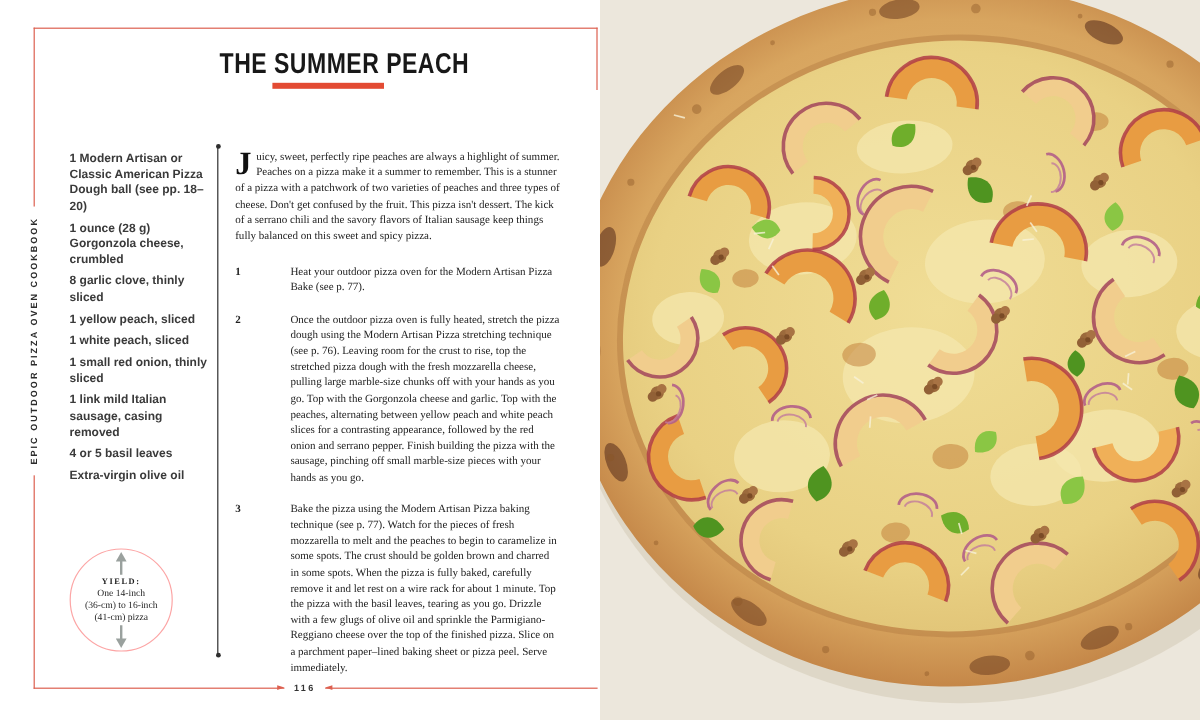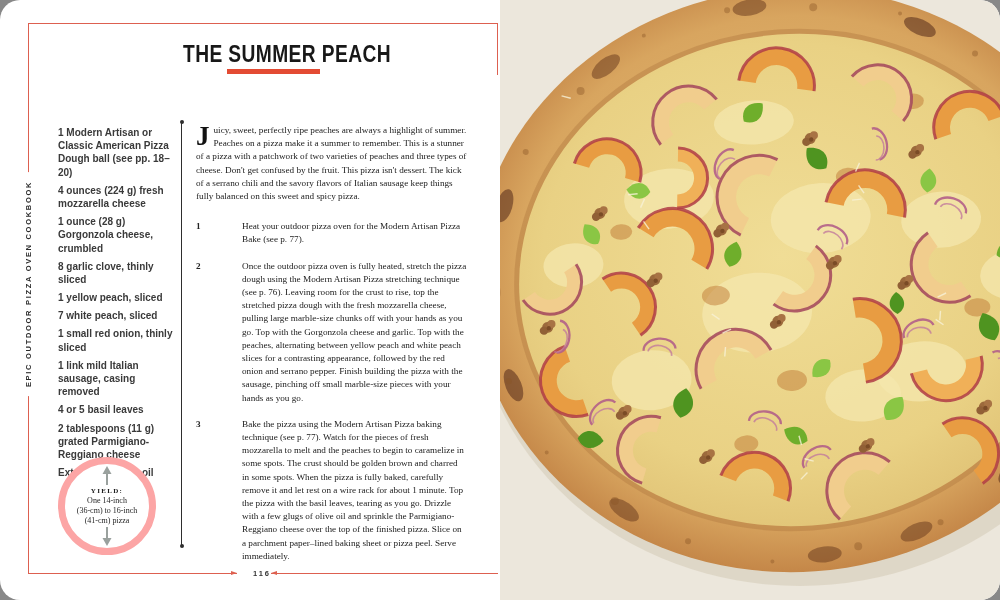--- a/index.html
+++ b/index.html
@@ -1,17 +1,17 @@
 <!DOCTYPE html>
 <html><head>
 <meta charset="utf-8">
 <style>
   html,body{margin:0;padding:0;background:#888;}
   #screen{position:relative;width:1000px;height:600px;background:#ffffff;overflow:hidden;
-          font-family:"Liberation Serif",serif;border-radius:20px;}
+          font-family:"Liberation Serif",serif;}
   
   .frame{position:absolute;background:#dd6050;}
   
   .spine{position:absolute;left:28px;top:284px;transform:translate(-50%,-50%) rotate(-90deg);
          white-space:nowrap;font-family:"Liberation Sans",sans-serif;font-weight:bold;
          font-size:7.5px;letter-spacing:1.7px;color:#2b2b2b;background:#fff;padding:0 9px;}
   
   .title{position:absolute;left:183px;top:40px;font-family:"Liberation Sans",sans-serif;
          font-weight:bold;font-size:24px;color:#181818;letter-spacing:.5px;white-space:nowrap;
          transform:scaleX(.8);transform-origin:left top;}
@@ -28,29 +28,29 @@
   .rule::before{top:-2px;} .rule::after{bottom:-2px;}
   
   .bodycol{position:absolute;left:196px;top:124px;width:271px;font-size:9.2px;
            line-height:13.2px;color:#222;}
   .dropcap{float:left;font-size:27px;line-height:22px;font-weight:bold;margin:1px 4px 0 0;color:#111;}
   .steps{margin-top:17px;}
   .step{display:flex;margin-bottom:13px;}
   .step-num{font-weight:bold;width:14px;flex:none;}
   .step-text{flex:1;margin-left:32px;}
   
-  .yield{position:absolute;left:58px;top:457px;width:84px;height:84px;border:7px solid #fca5a5;
+  .yield{position:absolute;left:58px;top:457px;width:84px;height:84px;border:1px solid #fca5a5;
          border-radius:50%;display:flex;flex-direction:column;align-items:center;
          justify-content:center;text-align:center;color:#1e1e1e;background:#fff;}
   .yield-label{font-size:7px;font-weight:bold;letter-spacing:1.3px;margin:1px 0;}
   .yield-line{font-size:8px;line-height:1.25;}
   .yarrow{display:block;}
   
   .pagenum{position:absolute;left:237px;top:567px;width:34px;height:13px;line-height:13px;
-           text-align:right;background:#fff;z-index:2;font-family:"Liberation Sans",sans-serif;
+           text-align:center;background:#fff;z-index:2;font-family:"Liberation Sans",sans-serif;
            font-weight:bold;font-size:7.5px;letter-spacing:2px;color:#333;}
   .arrowhead{position:absolute;top:570.5px;width:0;height:0;z-index:3;
              border-top:2.5px solid transparent;border-bottom:2.5px solid transparent;}
   .arrowhead.left{left:231px;border-left:6px solid #dd6050;}
   .arrowhead.right{left:271px;border-right:6px solid #dd6050;}
   
   .photo{position:absolute;left:500px;top:0;width:500px;height:600px;}
 </style>
 </head>
 <body>
@@ -62,29 +62,27 @@
   <div class="frame" style="left:28px;top:573px;width:470px;height:1px;"></div>
   <div class="frame" style="left:497px;top:23px;width:1px;height:52px;"></div>
 
   <div class="spine">EPIC OUTDOOR PIZZA OVEN COOKBOOK</div>
 
   <div class="title">THE SUMMER PEACH</div>
   <div class="title-bar"></div>
 
   <div class="ingredients" id="ingredients">
       <div class="ingredient">1 Modern Artisan or Classic American Pizza Dough ball (see pp. 18–20)</div>
-      <div class="ingredient">4 ounces (224 g) fresh mozzarella cheese</div>
       <div class="ingredient">1 ounce (28 g) Gorgonzola cheese, crumbled</div>
       <div class="ingredient">8 garlic clove, thinly sliced</div>
       <div class="ingredient">1 yellow peach, sliced</div>
-      <div class="ingredient">7 white peach, sliced</div>
+      <div class="ingredient">1 white peach, sliced</div>
       <div class="ingredient">1 small red onion, thinly sliced</div>
       <div class="ingredient">1 link mild Italian sausage, casing removed</div>
       <div class="ingredient">4 or 5 basil leaves</div>
-      <div class="ingredient">2 tablespoons (11 g) grated Parmigiano-Reggiano cheese</div>
       <div class="ingredient">Extra-virgin olive oil</div>
     </div>
 
   <div class="rule"></div>
 
   <div class="bodycol">
     <div>
       <span class="dropcap">J</span><span>uicy, sweet, perfectly ripe peaches are always a highlight of summer. Peaches on a pizza make it a summer to remember. This is a stunner of a pizza with a patchwork of two varieties of peaches and three types of cheese. Don't get confused by the fruit. This pizza isn't dessert. The kick of a serrano chili and the savory flavors of Italian sausage keep things fully balanced on this sweet and spicy pizza.</span>
     </div>
     <div class="steps" id="steps">

